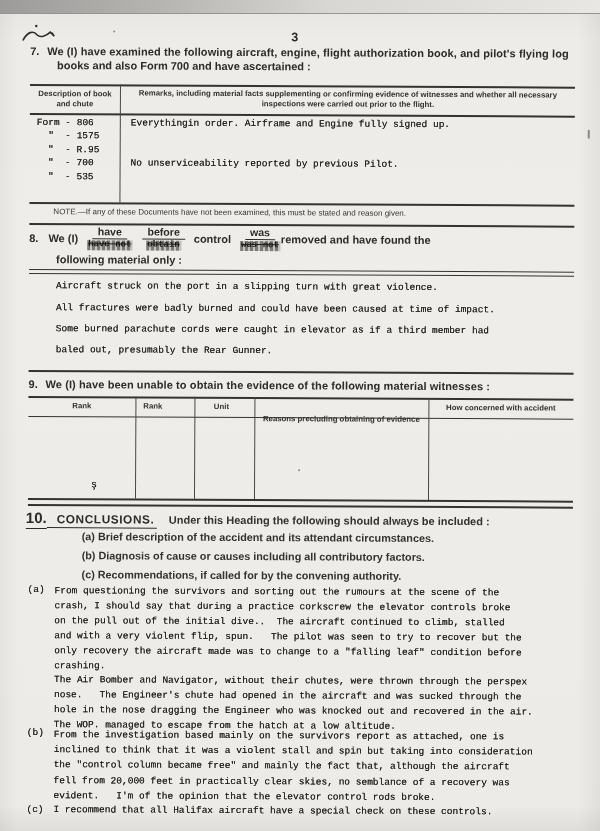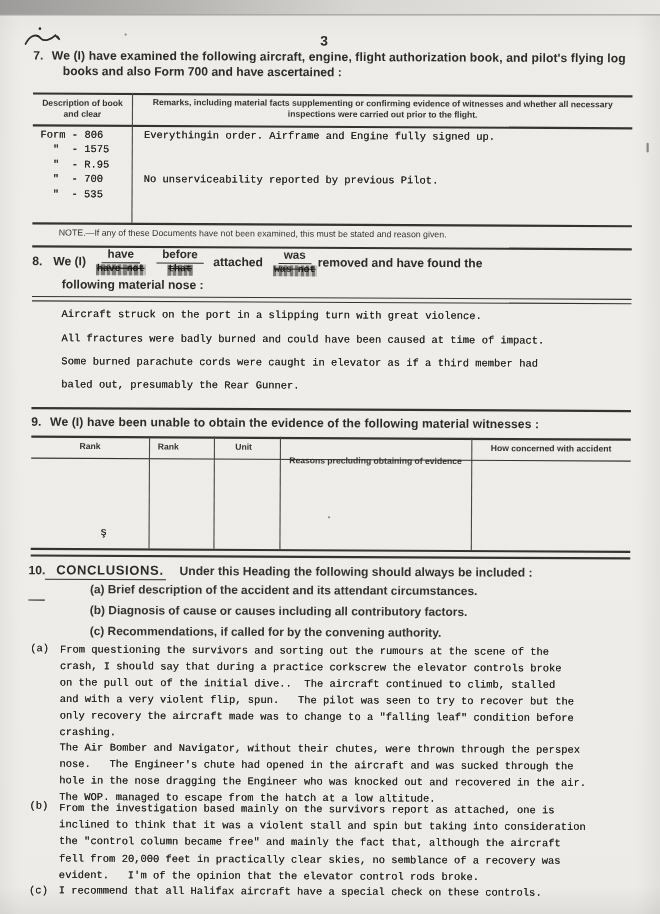--- a/index.html
+++ b/index.html
@@ -50,21 +50,21 @@
       <circle cx="16" cy="3" r="1.2" fill="#2e2c29"></circle>
     </svg>
 
     <div class="abs print" style="left:291px; top:29px; font-size:12.5px;">3</div>
 
     <div class="abs print" style="left:30px; top:45px; font-size:11px;">7.</div>
     <div class="abs print" style="left:47px; top:45px; font-size:11px; letter-spacing:.1px;">We (I) have examined the following aircraft, engine, flight authorization book, and pilot's flying log</div>
     <div class="abs print" style="left:57px; top:59px; font-size:11px;">books and also Form 700 and have ascertained :</div>
 
     <div class="rule" style="top:84px; height:2px;"></div>
-    <div class="abs hdrsmall" style="left:32px; top:89px; width:86px;">Description of book and clear</div>
+    <div class="abs hdrsmall" style="left:32px; top:89px; width:86px;">Description of book and chute</div>
     <div class="abs hdrsmall" style="left:130px; top:88px; width:436px;">Remarks, including material facts supplementing or confirming evidence of witnesses and whether all necessary inspections were carried out prior to the flight.</div>
     <div class="rule" style="top:113px; height:1.5px;"></div>
     <div class="vline" style="left:120px; top:84px; height:118px;"></div>
 
     <div class="abs type lines" style="left:37px; top:116px; font-size:9.5px; line-height:13.4px;">
       <div>Form - 806</div>
       <div>  "  - 1575</div>
       <div>  "  - R.95</div>
       <div>  "  - 700</div>
       <div>  "  - 535</div>
@@ -78,30 +78,30 @@
 
     <div class="abs item8row print" style="left:30px; top:226px; width:548px;">
       <span style="margin-right:10px;">8.</span>
       <span style="margin-right:4px;">We (I)</span>
       <span class="stack">
         <span class="keep">have</span>
         <span class="struck">have not</span>
       </span>
       <span class="stack">
         <span class="keep">before</span>
-        <span class="struck">that</span>
+        <span class="struck">obtain</span>
       </span>
-      <span style="margin:0 4px;">attached</span>
+      <span style="margin:0 4px;">control</span>
       <span class="stack" style="margin-right:1px;">
         <span class="keep">was</span>
         <span class="struck">was not</span>
       </span>
       <span>removed and have found the</span>
     </div>
-    <div class="abs print" style="left:57px; top:253px; font-size:11px;">following material nose :</div>
+    <div class="abs print" style="left:57px; top:253px; font-size:11px;">following material only :</div>
     <div class="rule" style="top:269px; height:1.2px;"></div>
     <div class="rule" style="top:273px; height:1.2px;"></div>
 
     <div class="abs type" style="left:57px; top:280px; font-size:9.5px;">Aircraft struck on the port in a slipping turn with great violence.</div>
     <div class="abs type" style="left:57px; top:302px; font-size:9.5px;">All fractures were badly burned and could have been caused at time of impact.</div>
     <div class="abs type" style="left:57px; top:323px; font-size:9.5px;">Some burned parachute cords were caught in elevator as if a third member had</div>
     <div class="abs type" style="left:57px; top:344px; font-size:9.5px;">baled out, presumably the Rear Gunner.</div>
 
     <div class="rule" style="top:370px; height:1.5px;"></div>
     <div class="abs print" style="left:30px; top:378px; font-size:11px;">9.</div>
@@ -116,21 +116,21 @@
     <div class="rule" style="top:416px; height:1px;"></div>
     <div class="vline" style="left:137px; top:396px; height:102px;"></div>
     <div class="vline" style="left:196px; top:396px; height:102px;"></div>
     <div class="vline" style="left:256px; top:396px; height:102px;"></div>
     <div class="vline" style="left:430px; top:396px; height:102px;"></div>
     <div class="abs type" style="left:93px; top:479px; font-size:10px;">ş</div>
     <div class="rule" style="top:498px; height:2px;"></div>
 
     <div class="rule" style="top:504px; height:1.5px;"></div>
     <div class="abs" style="left:28px; top:509px;">
-      <span class="print" style="font-size:11px; border-bottom:1.4px solid #2c2b28; padding-bottom:20px;">10.</span><span class="print" style="font-size:11.8px; letter-spacing:.6px; border-bottom:1.4px solid #2c2b28; padding:0 2px 1px 10px; font-weight:700;">CONCLUSIONS.</span>
+      <span class="print" style="font-size:15px; border-bottom:1.4px solid #2c2b28; padding-bottom:2px;">10.</span><span class="print" style="font-size:11.8px; letter-spacing:.6px; border-bottom:1.4px solid #2c2b28; padding:0 2px 1px 10px; font-weight:700;">CONCLUSIONS.</span>
       <span class="printlight" style="font-size:11px; margin-left:8px; font-weight:600;">Under this Heading the following should always be included :</span>
     </div>
     <div class="abs printlight" style="left:84px; top:530px; font-size:10.8px; font-weight:600;">(a) Brief description of the accident and its attendant circumstances.</div>
     <div class="abs printlight" style="left:84px; top:549px; font-size:10.8px; font-weight:600;">(b) Diagnosis of cause or causes including all contributory factors.</div>
     <div class="abs printlight" style="left:84px; top:568px; font-size:10.8px; font-weight:600;">(c) Recommendations, if called for by the convening authority.</div>
 
     <div class="abs type" style="left:30px; top:584px; font-size:9.5px;">(a)</div>
     <div class="abs type lines" style="left:57px; top:584px; font-size:9.5px; line-height:14.9px;">
       <div>From questioning the survivors and sorting out the rumours at the scene of the</div>
       <div>crash, I should say that during a practice corkscrew the elevator controls broke</div>

